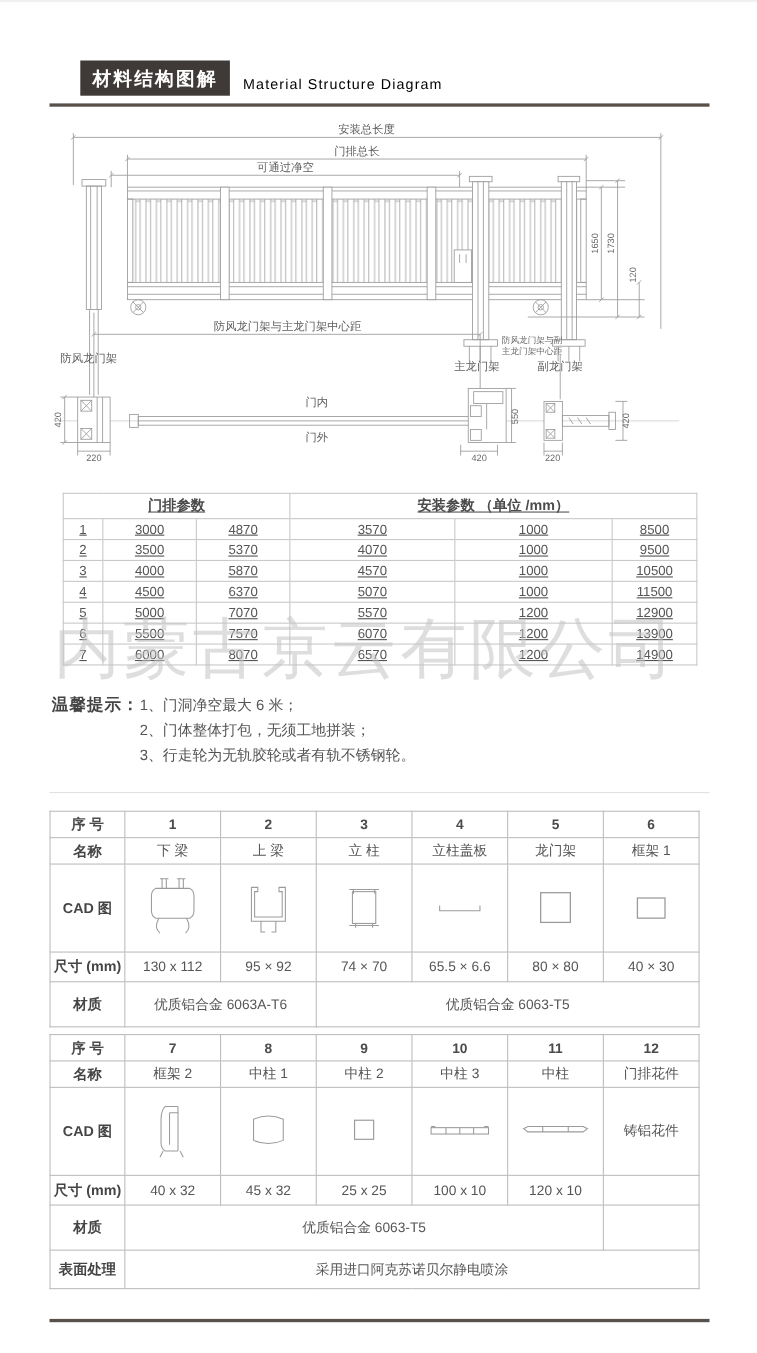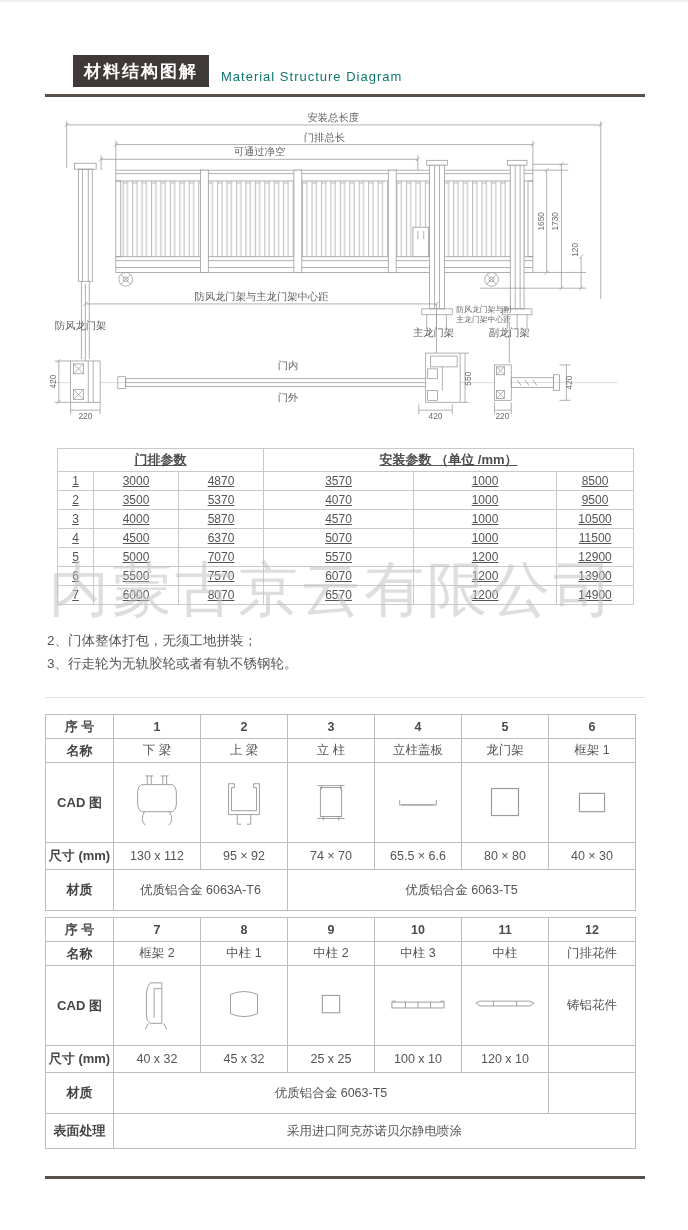--- a/index.html
+++ b/index.html
@@ -9,21 +9,21 @@
     font-family:"Liberation Sans", sans-serif; color:#555;
     border-top:2px solid #f0f0f0;
   }
   .page { padding:53px 43px 0 45px; }
 
   
   .hdr { display:flex; align-items:flex-end; padding-bottom:7px;
          border-bottom:3px solid #57504b;padding-left:28px; }
   .hdr-cn { background:#3f3a37; color:#fff; font-size:17px; font-weight:bold;
             letter-spacing:2px; padding:5px 11px 4px; }
-  .hdr-en { color:#0f766e; font-size:13px; letter-spacing:1px; margin:14px 0 3px 12px;text-align:center; }
+  .hdr-en { color:#000000; font-size:13px; letter-spacing:1px; margin:14px 0 3px 12px;text-align:center; }
 
   
   .diagram { margin:10px 0 0 2px; }
   .diagram svg { display:block; }
   .dimtext { fill:#5f5f5f; font-size:10.5px; font-family:"Liberation Sans",sans-serif; }
   .dimsmall { fill:#6a6a6a; font-size:8px; font-family:"Liberation Sans",sans-serif; }
   .dimnum { fill:#6a6a6a; font-size:8.5px; font-family:"Liberation Sans",sans-serif; }
 
   
   .param-wrap { position:relative; margin:16px 0 0 12px; width:576px;text-decoration:underline; }
@@ -307,21 +307,23 @@
             <td>6570</td>
             <td>1200</td>
             <td>14900</td>
           </tr>
     </tbody>
       </table>
     <div class="watermark">内蒙古京云有限公司</div>
   </div>
 
   <div class="tips">
+    <div class="tips-label">温馨提示：</div>
     <div class="tips-lines">
+      <div>1、门洞净空最大 6 米；</div>
       <div>2、门体整体打包，无须工地拼装；</div>
       <div>3、行走轮为无轨胶轮或者有轨不锈钢轮。</div>
     </div>
   </div>
 
   <div class="divider"></div>
 
   <table class="comp">
     <colgroup>
         <col style="width:68px">

